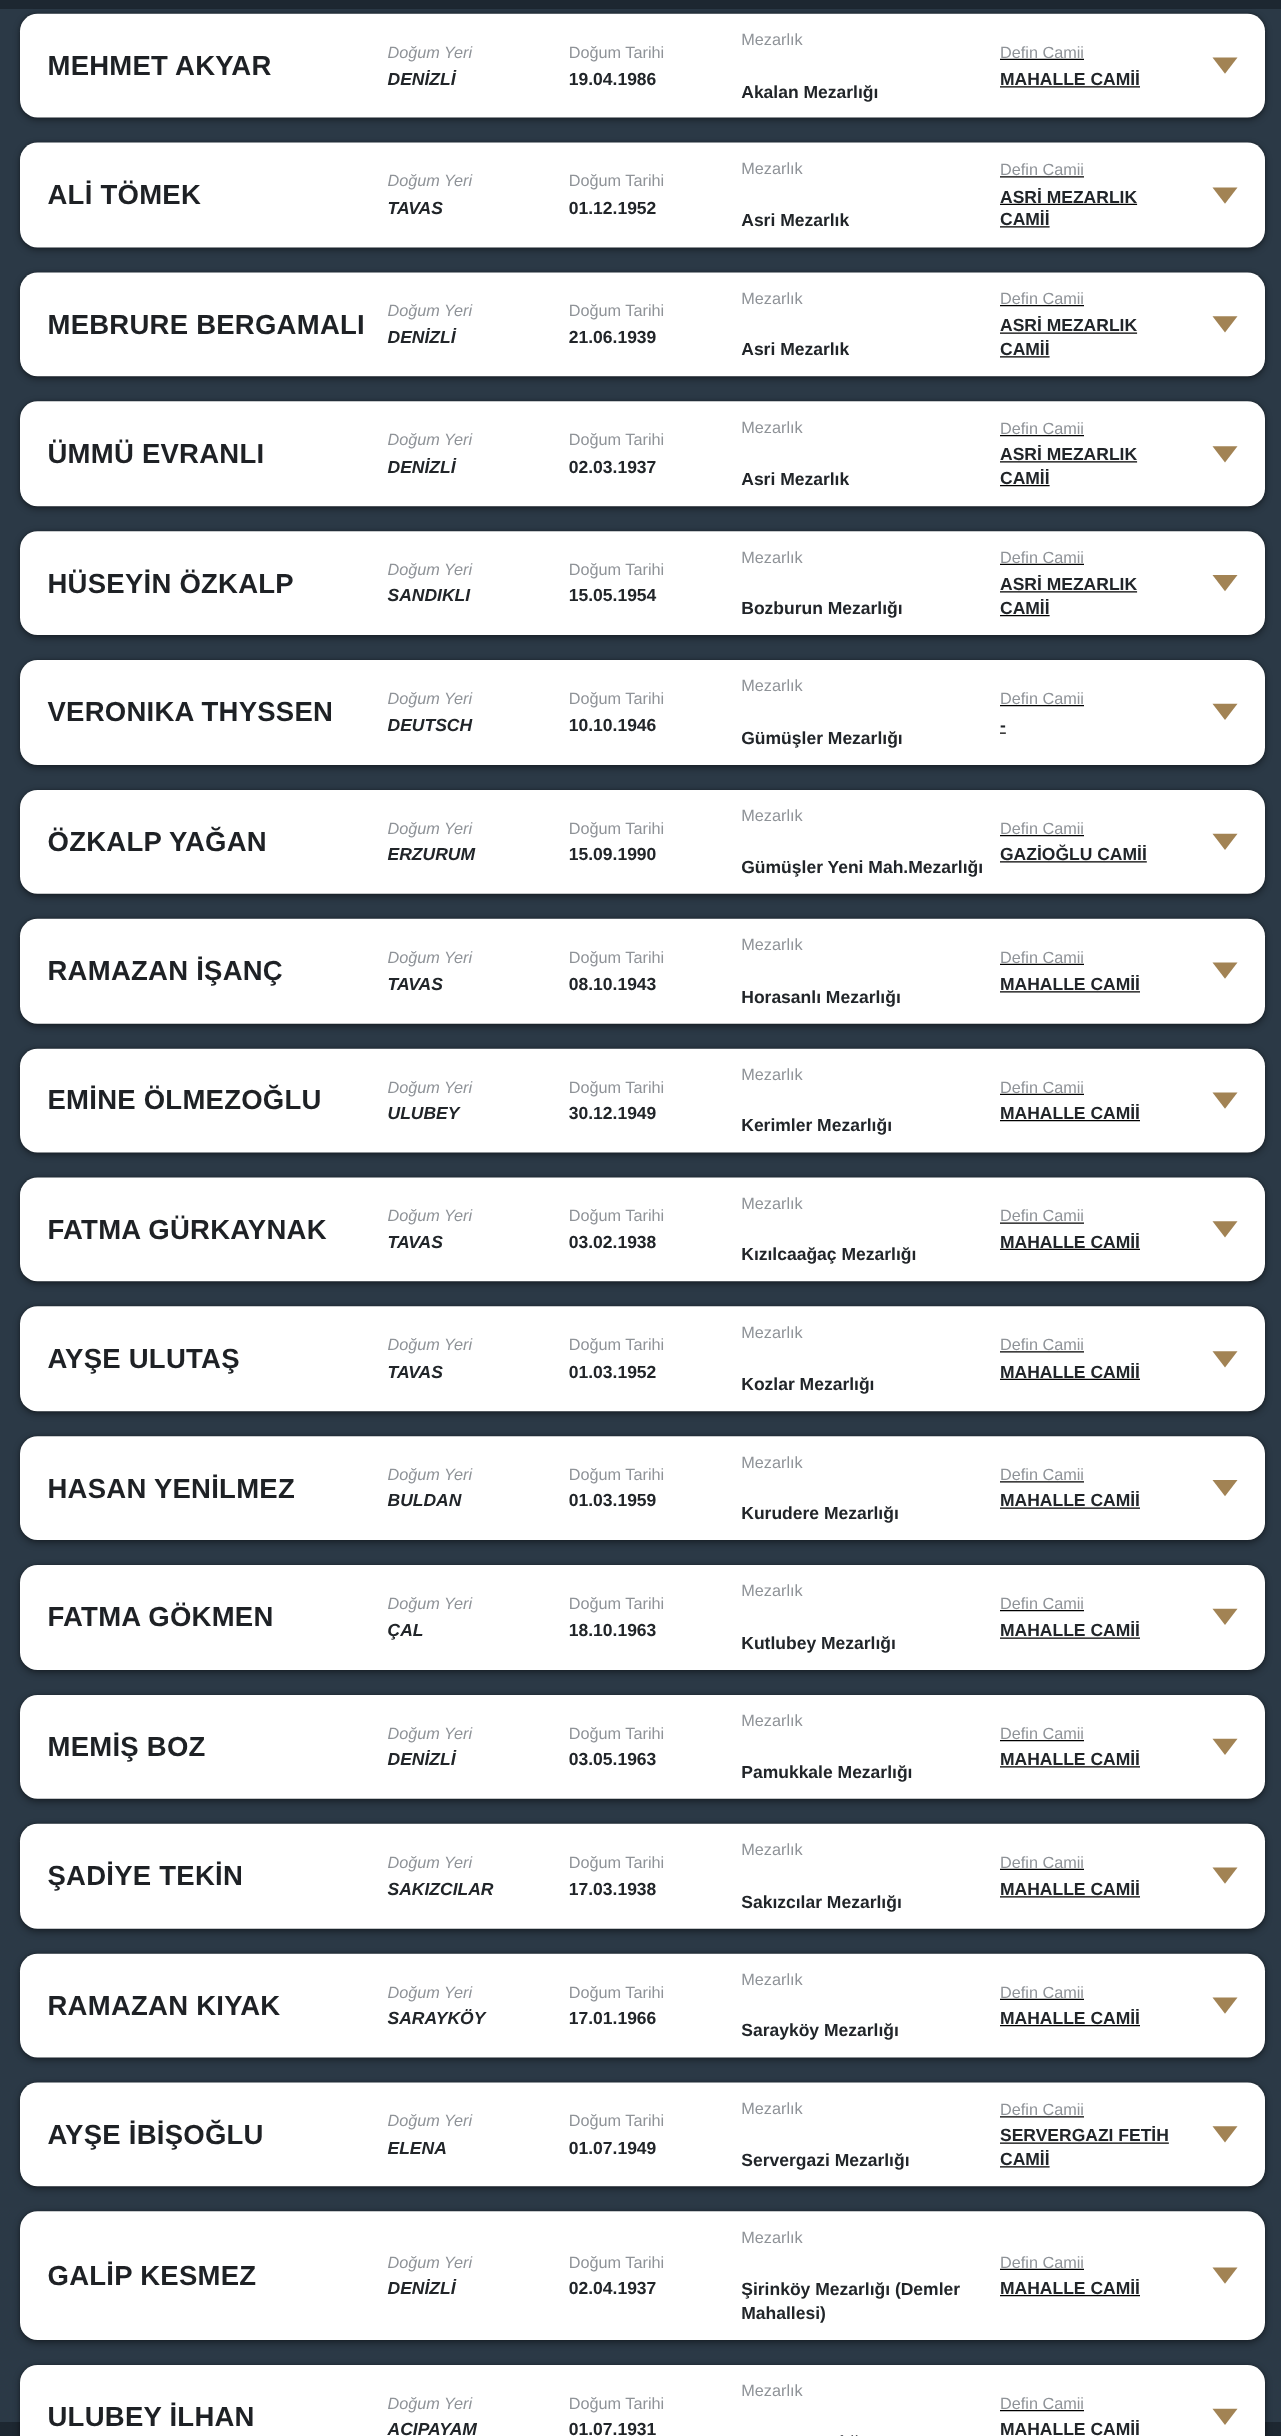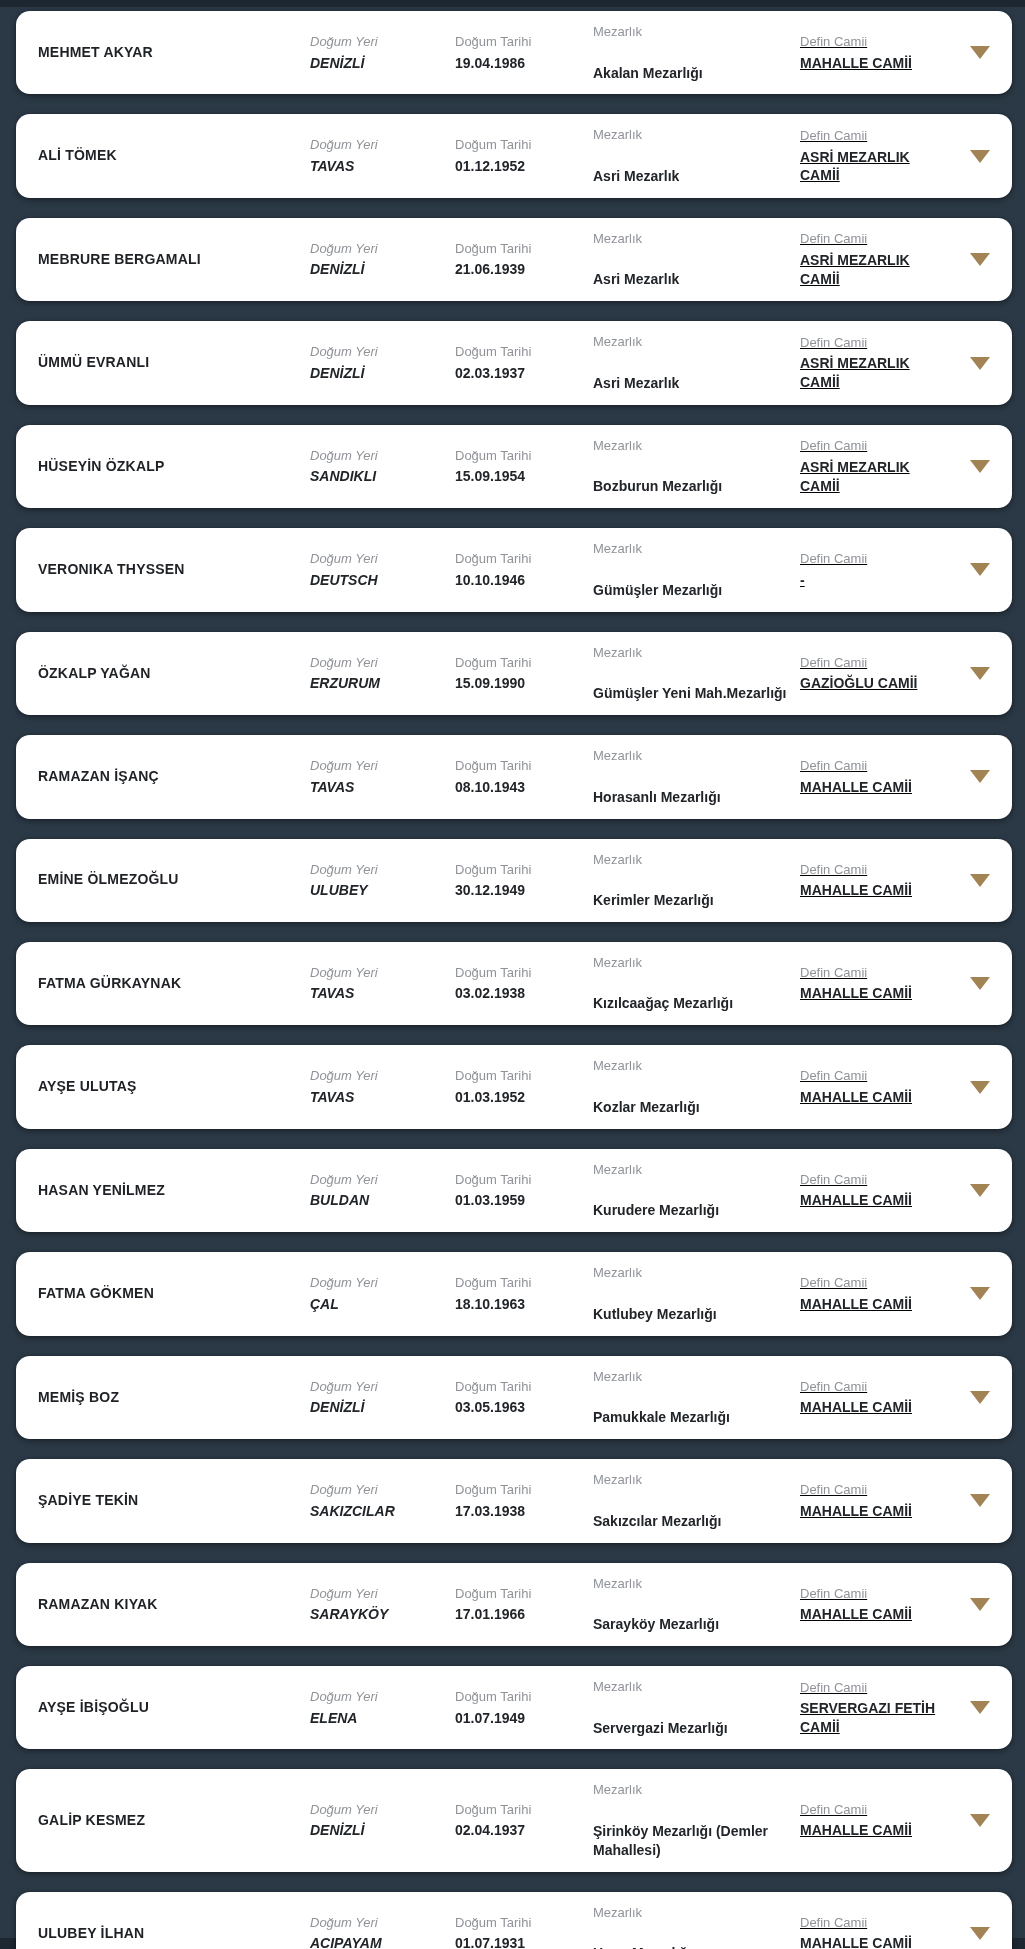--- a/index.html
+++ b/index.html
@@ -25,21 +25,21 @@
     width: 996px;
     display: flex;
     align-items: center;
     padding: 12px 20px 12px 22px;
     box-shadow: 0 2px 6px rgba(0,0,0,0.40), 0 0 2px rgba(0,0,0,0.25);
     cursor: pointer;
   }
   .person-name {
     width: 272px;
     flex: 0 0 272px;
-    font-size: 14px;
+    font-size: 22px;
     font-weight: 700;
     color: #1e2125;
     letter-spacing: 0.2px;
     line-height: 1.25;
     padding-right: 14px;
   }
   .field { display: flex; flex-direction: column; padding-right: 12px; }
   .field-birthplace { flex: 0 0 145px; width: 145px; font-style: italic; }
   .field-birthdate  { flex: 0 0 138px; width: 138px; }
   .field-cemetery   { flex: 0 0 207px; width: 207px; gap: 20px; }
@@ -191,21 +191,21 @@
   <section class="record-card">
     <h2 class="person-name">HÜSEYİN ÖZKALP</h2>
 
     <div class="field field-birthplace">
       <span class="field-label">Doğum Yeri</span>
       <span class="field-value">SANDIKLI</span>
     </div>
 
     <div class="field field-birthdate">
       <span class="field-label">Doğum Tarihi</span>
-      <span class="field-value">15.09.1954</span>
+      <span class="field-value">15.05.1954</span>
     </div>
 
     <div class="field field-cemetery">
       <span class="field-label">Mezarlık</span>
       <span class="field-value">Bozburun Mezarlığı</span>
     </div>
 
     <div class="field field-mosque">
       <span class="field-label">Defin Camii</span>
       <span class="field-value">ASRİ MEZARLIK CAMİİ</span>

